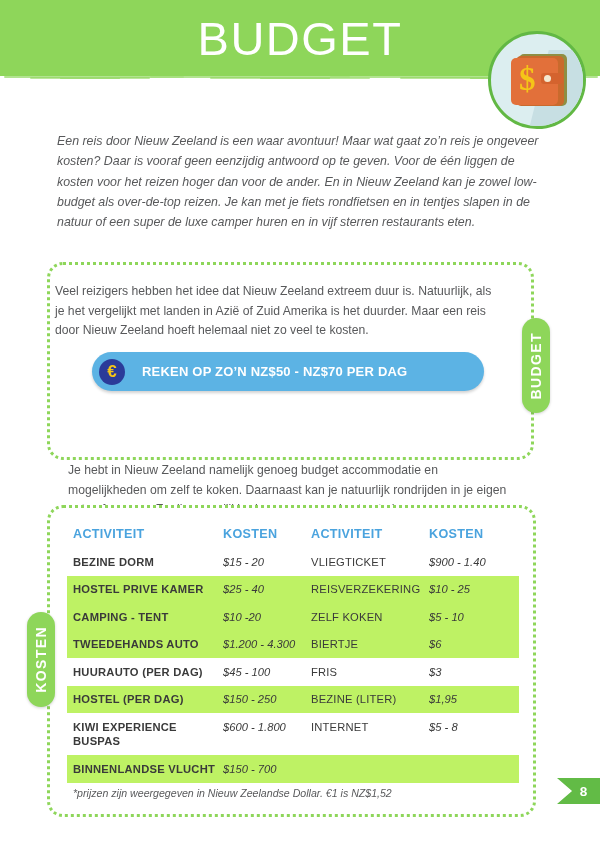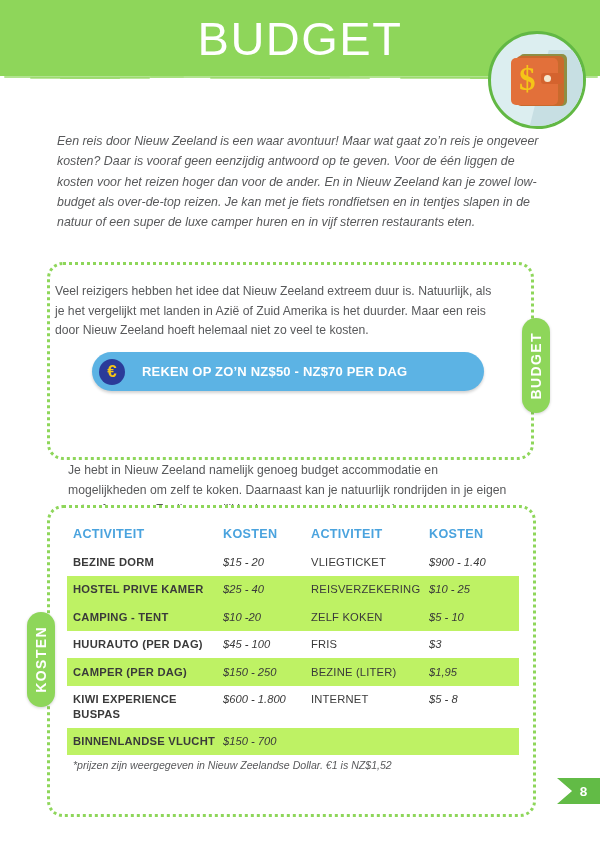--- a/index.html
+++ b/index.html
@@ -399,28 +399,34 @@
           <td class="cost">$25 - 40</td>
           <td class="act2">REISVERZEKERING</td>
           <td class="cost">$10 - 25</td>
         </tr>
         <tr class="shaded">
           <td class="act">CAMPING - TENT</td>
           <td class="cost">$10 -20</td>
           <td class="act2">ZELF KOKEN</td>
           <td class="cost">$5 - 10</td>
         </tr>
+        <tr class="shaded">
+          <td class="act">TWEEDEHANDS AUTO</td>
+          <td class="cost">$1.200 - 4.300</td>
+          <td class="act2">BIERTJE</td>
+          <td class="cost">$6</td>
+        </tr>
         <tr>
           <td class="act">HUURAUTO (PER DAG)</td>
           <td class="cost">$45 - 100</td>
           <td class="act2">FRIS</td>
           <td class="cost">$3</td>
         </tr>
         <tr class="shaded">
-          <td class="act">CAMPER (PER DAG)</td>
+          <td class="act">HOSTEL (PER DAG)</td>
           <td class="cost">$150 - 250</td>
           <td class="act2">BEZINE (LITER)</td>
           <td class="cost">$1,95</td>
         </tr>
         <tr>
           <td class="act">KIWI EXPERIENCE BUSPAS</td>
           <td class="cost">$600 - 1.800</td>
           <td class="act2">INTERNET</td>
           <td class="cost">$5 - 8</td>
         </tr>

